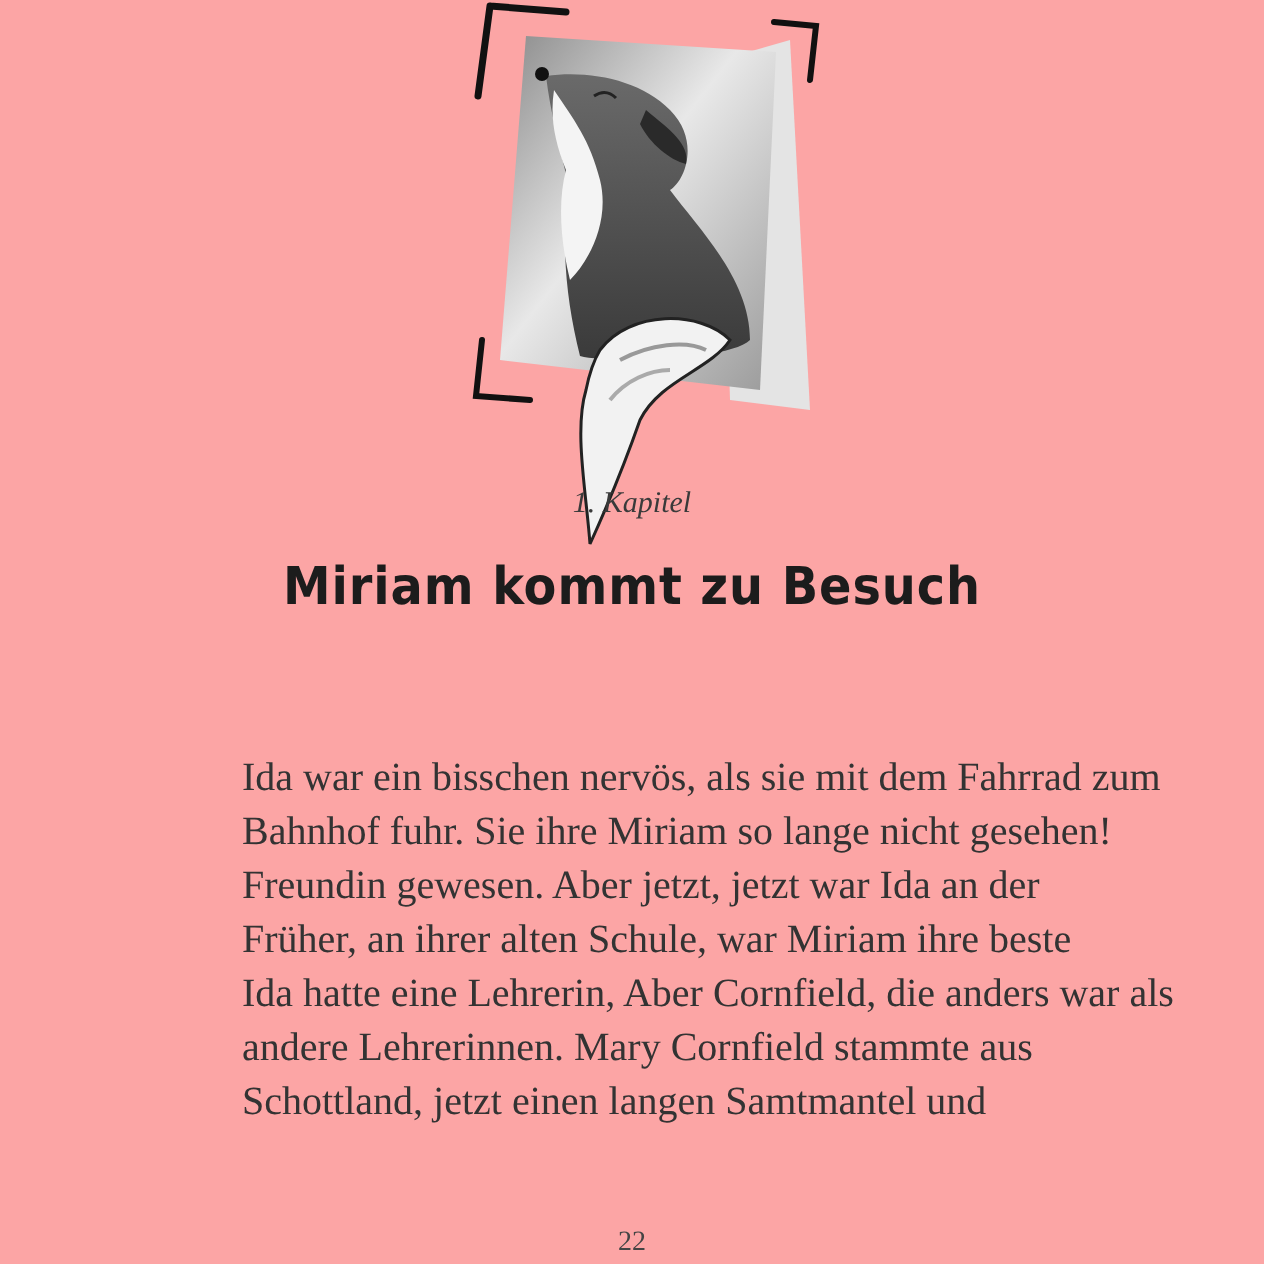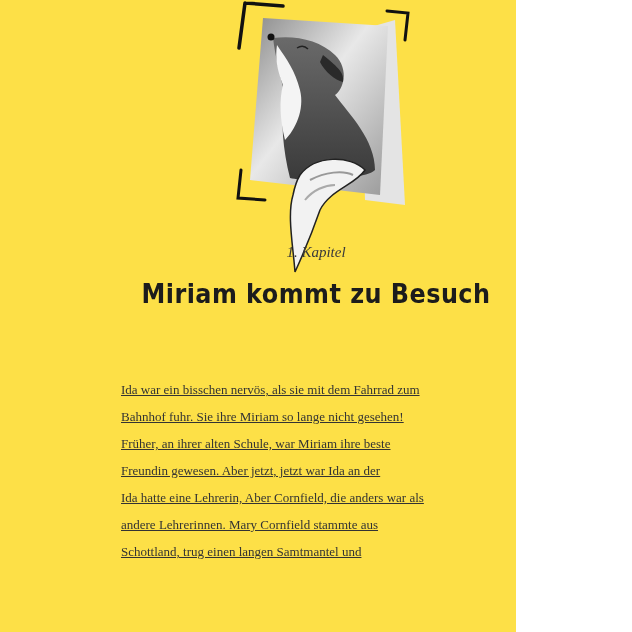--- a/index.html
+++ b/index.html
@@ -1,22 +1,22 @@
 <!DOCTYPE html>
 <html><head>
 <meta charset="utf-8">
 <style>
   html, body { margin:0; padding:0; }
   body { width:632px; height:632px; background:#ffffff; position:relative; overflow:hidden; font-family:"Liberation Serif", serif; }
-  .page { position:absolute; left:0; top:0; width:516px; height:632px; background:#fde047; }
+  .page { position:absolute; left:0; top:0; width:632px; height:632px; background:#fca5a5; }
   .illustration { position:absolute; left:225px; top:0; width:190px; height:275px; }
   .chapter-label { position:absolute; left:0; width:632px; top:244px; text-align:center; font-family:"Liberation Serif", serif; font-style:italic; font-size:15px; color:#3a3a3a; }
   .chapter-title { position:absolute; left:0; width:632px; top:279px; text-align:center; font-family:"DejaVu Sans", sans-serif; font-size:26px; font-weight:bold; color:#1c1c1c; letter-spacing:0.5px; transform:scaleX(0.92); }
   .body-text { position:absolute; left:121px; top:376px; width:420px; }
-  .line { font-family:"Liberation Serif", serif; font-size:13px; color:#333; height:27px; line-height:27px; white-space:nowrap;text-decoration:underline; }
+  .line { font-family:"Liberation Serif", serif; font-size:20px; color:#333; height:27px; line-height:27px; white-space:nowrap; }
   .page-number { position:absolute; left:0; width:632px; top:614px; text-align:center; font-family:"Liberation Serif", serif; font-size:14px; color:#444; }
 </style>
 </head>
 <body>
 
 <div class="page">
 
   <svg class="illustration" viewBox="0 0 190 275" xmlns="http://www.w3.org/2000/svg">
     <defs>
       <linearGradient id="bg" x1="0" y1="0" x2="1" y2="1">
@@ -52,20 +52,21 @@
     <path d="M85,180 C100,172 118,170 128,175" stroke="#999" stroke-width="2" fill="none"></path>
     <path d="M80,200 C88,190 100,185 110,185" stroke="#aaa" stroke-width="2" fill="none"></path>
   </svg>
 
   <div class="chapter-label">1. Kapitel</div>
   <div class="chapter-title">Miriam kommt zu Besuch</div>
 
   <div class="body-text">
     <div class="line">Ida war ein bisschen nervös, als sie mit dem Fahrrad zum</div>
     <div class="line">Bahnhof fuhr. Sie ihre Miriam so lange nicht gesehen!</div>
+    <div class="line">Freundin gewesen. Aber jetzt, jetzt war Ida an der</div>
     <div class="line">Früher, an ihrer alten Schule, war Miriam ihre beste</div>
-    <div class="line">Freundin gewesen. Aber jetzt, jetzt war Ida an der</div>
     <div class="line">Ida hatte eine Lehrerin, Aber Cornfield, die anders war als</div>
     <div class="line">andere Lehrerinnen. Mary Cornfield stammte aus</div>
-    <div class="line">Schottland, trug einen langen Samtmantel und</div>
+    <div class="line">Schottland, jetzt einen langen Samtmantel und</div>
   </div>
 
+  <div class="page-number">22</div>
 </div>
 
 </body></html>

